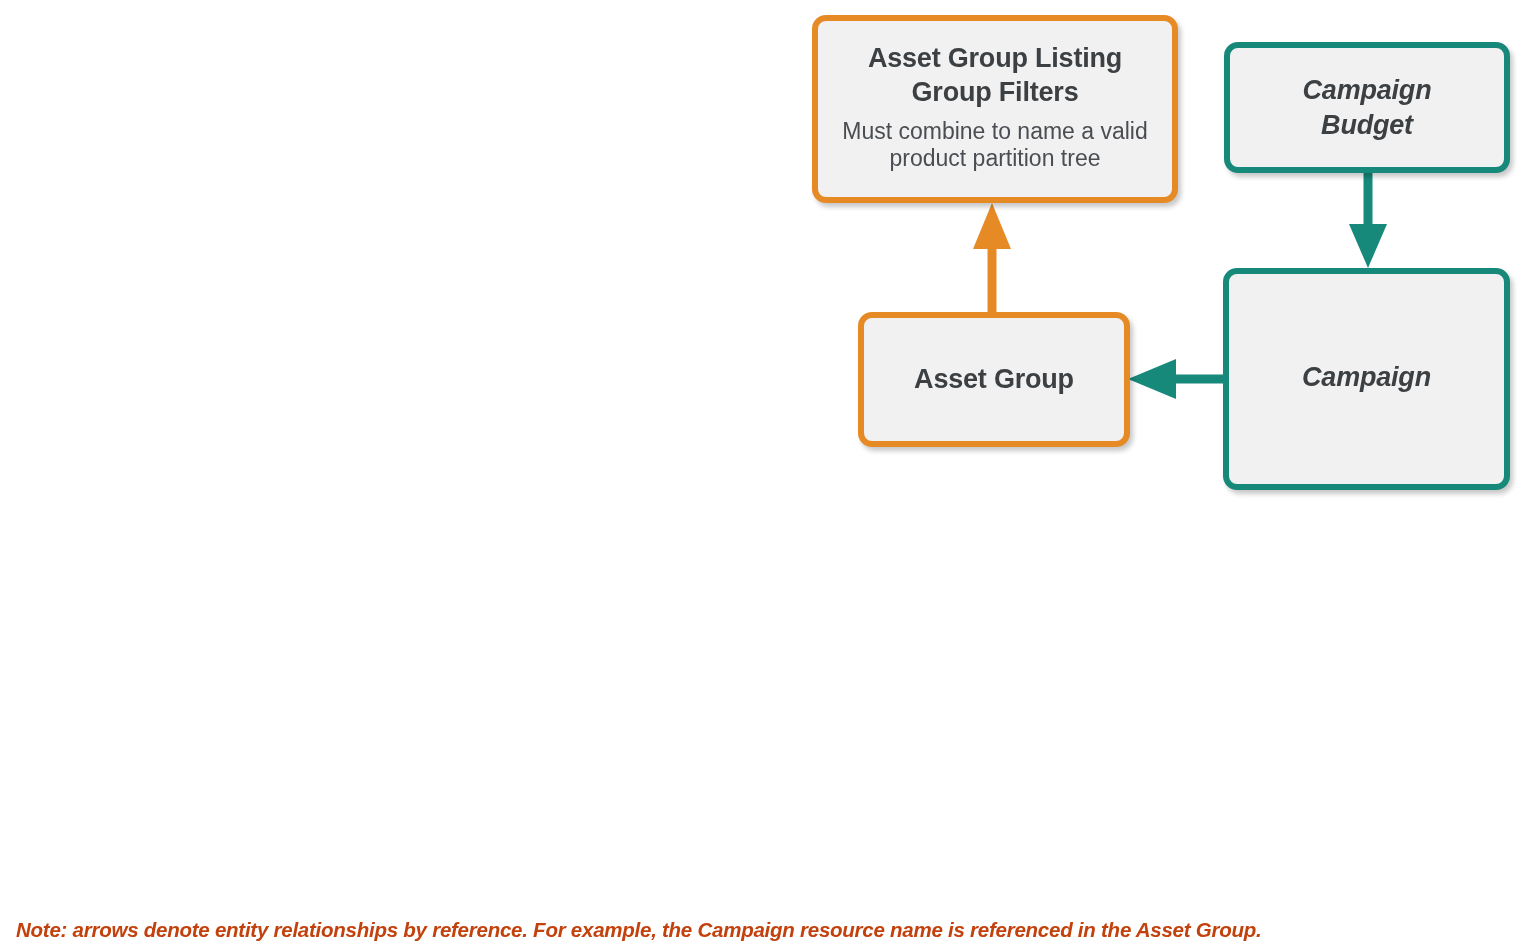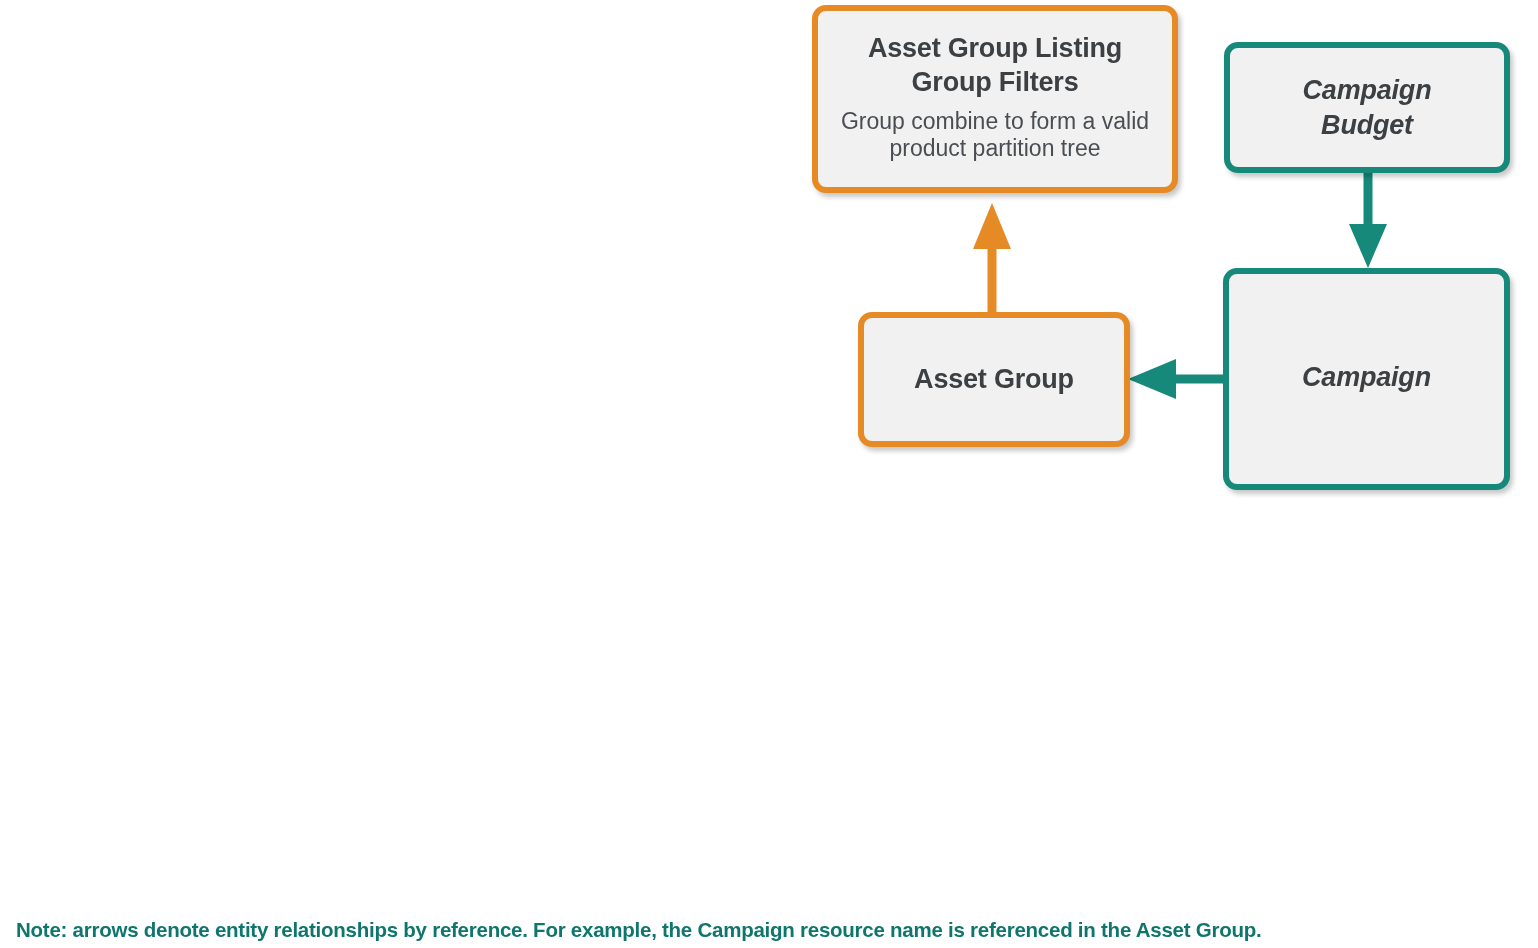--- a/index.html
+++ b/index.html
@@ -48,21 +48,21 @@
     line-height: 1.2;
     margin-top: 8px;
     white-space: pre-line;
   }
 
   .node.orange { border: 6px solid #e68a25; }
   .node.teal   { border: 6px solid #17897b; font-style: italic; }
 
   
   #node-aglgf {
-    left: 812px; top: 5px; width: 366px; height: 188px;
+    left: 812px; top: 15px; width: 366px; height: 188px;
     padding: 6px 14px 10px 14px;
     text-align: center;
   }
   #node-campaign-budget {
     left: 1224px; top: 42px; width: 286px; height: 131px;
     padding: 4px 12px;
   }
   #node-asset-group {
     left: 858px; top: 312px; width: 272px; height: 135px;
     padding: 22px 12px;
@@ -83,23 +83,24 @@
   }
 
   
   #note {
     position: absolute;
     left: 16px;
     top: 917px;
     width: 1480px;
     font-size: 20.5px;
     font-weight: bold;
-    color: #0f766e;
+    color: #c2410c;
     letter-spacing: -0.25px;
     line-height: 1.3;
+    font-style: italic;
   }
 </style>
 </head>
 <body>
 
 <div id="canvas">
 
   <svg id="connectors" viewBox="0 0 1538 948" width="1538" height="948" xmlns="http://www.w3.org/2000/svg">
 
     <g>
@@ -114,21 +115,21 @@
 
     <g>
       <line x1="1226" y1="379" x2="1172" y2="379" stroke="#17897b" stroke-width="9"></line>
       <polygon points="1128,379 1176,359 1176,399" fill="#17897b"></polygon>
     </g>
   </svg>
 
   <div class="node orange" id="node-aglgf">
     <div class="title">Asset Group Listing
 Group Filters</div>
-    <div class="subtitle">Group combine to form a valid
+    <div class="subtitle">Must combine to name a valid
 product partition tree</div>
   </div>
 
   <div class="node teal" id="node-campaign-budget">
     <div class="title">Campaign
 Budget</div>
   </div>
 
   <div class="node orange" id="node-asset-group">
     <div class="title">Asset Group</div>

